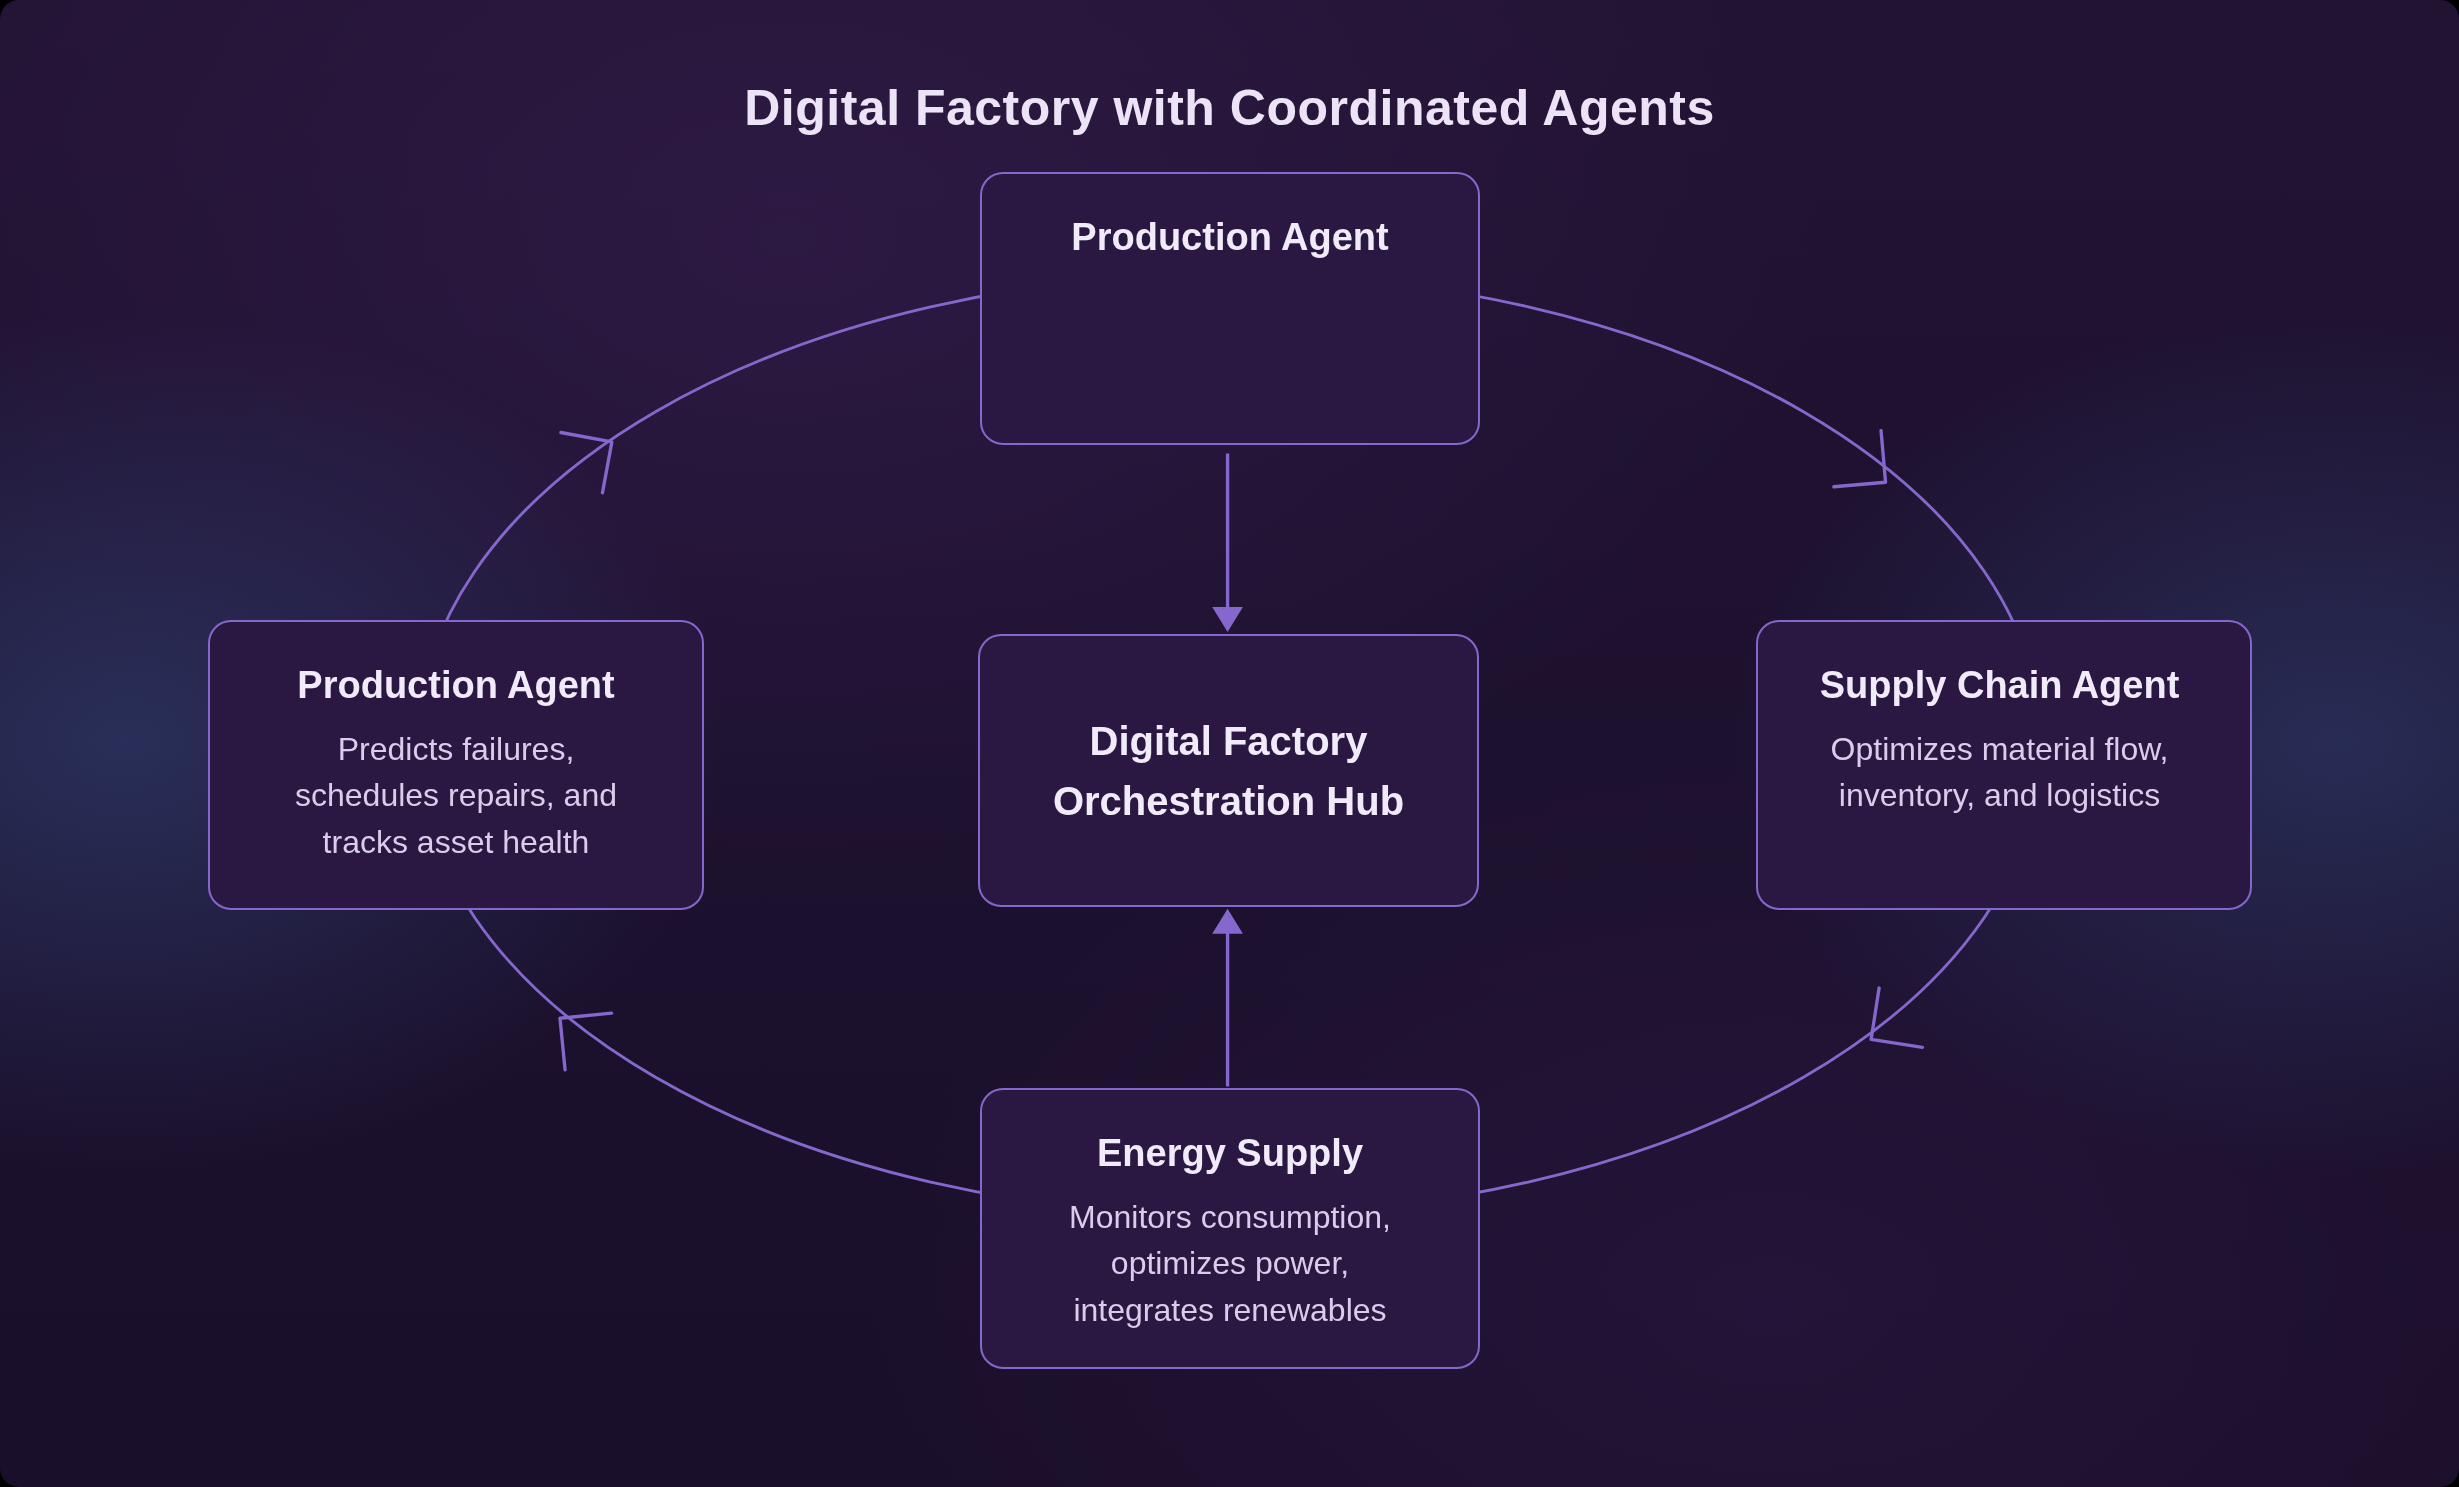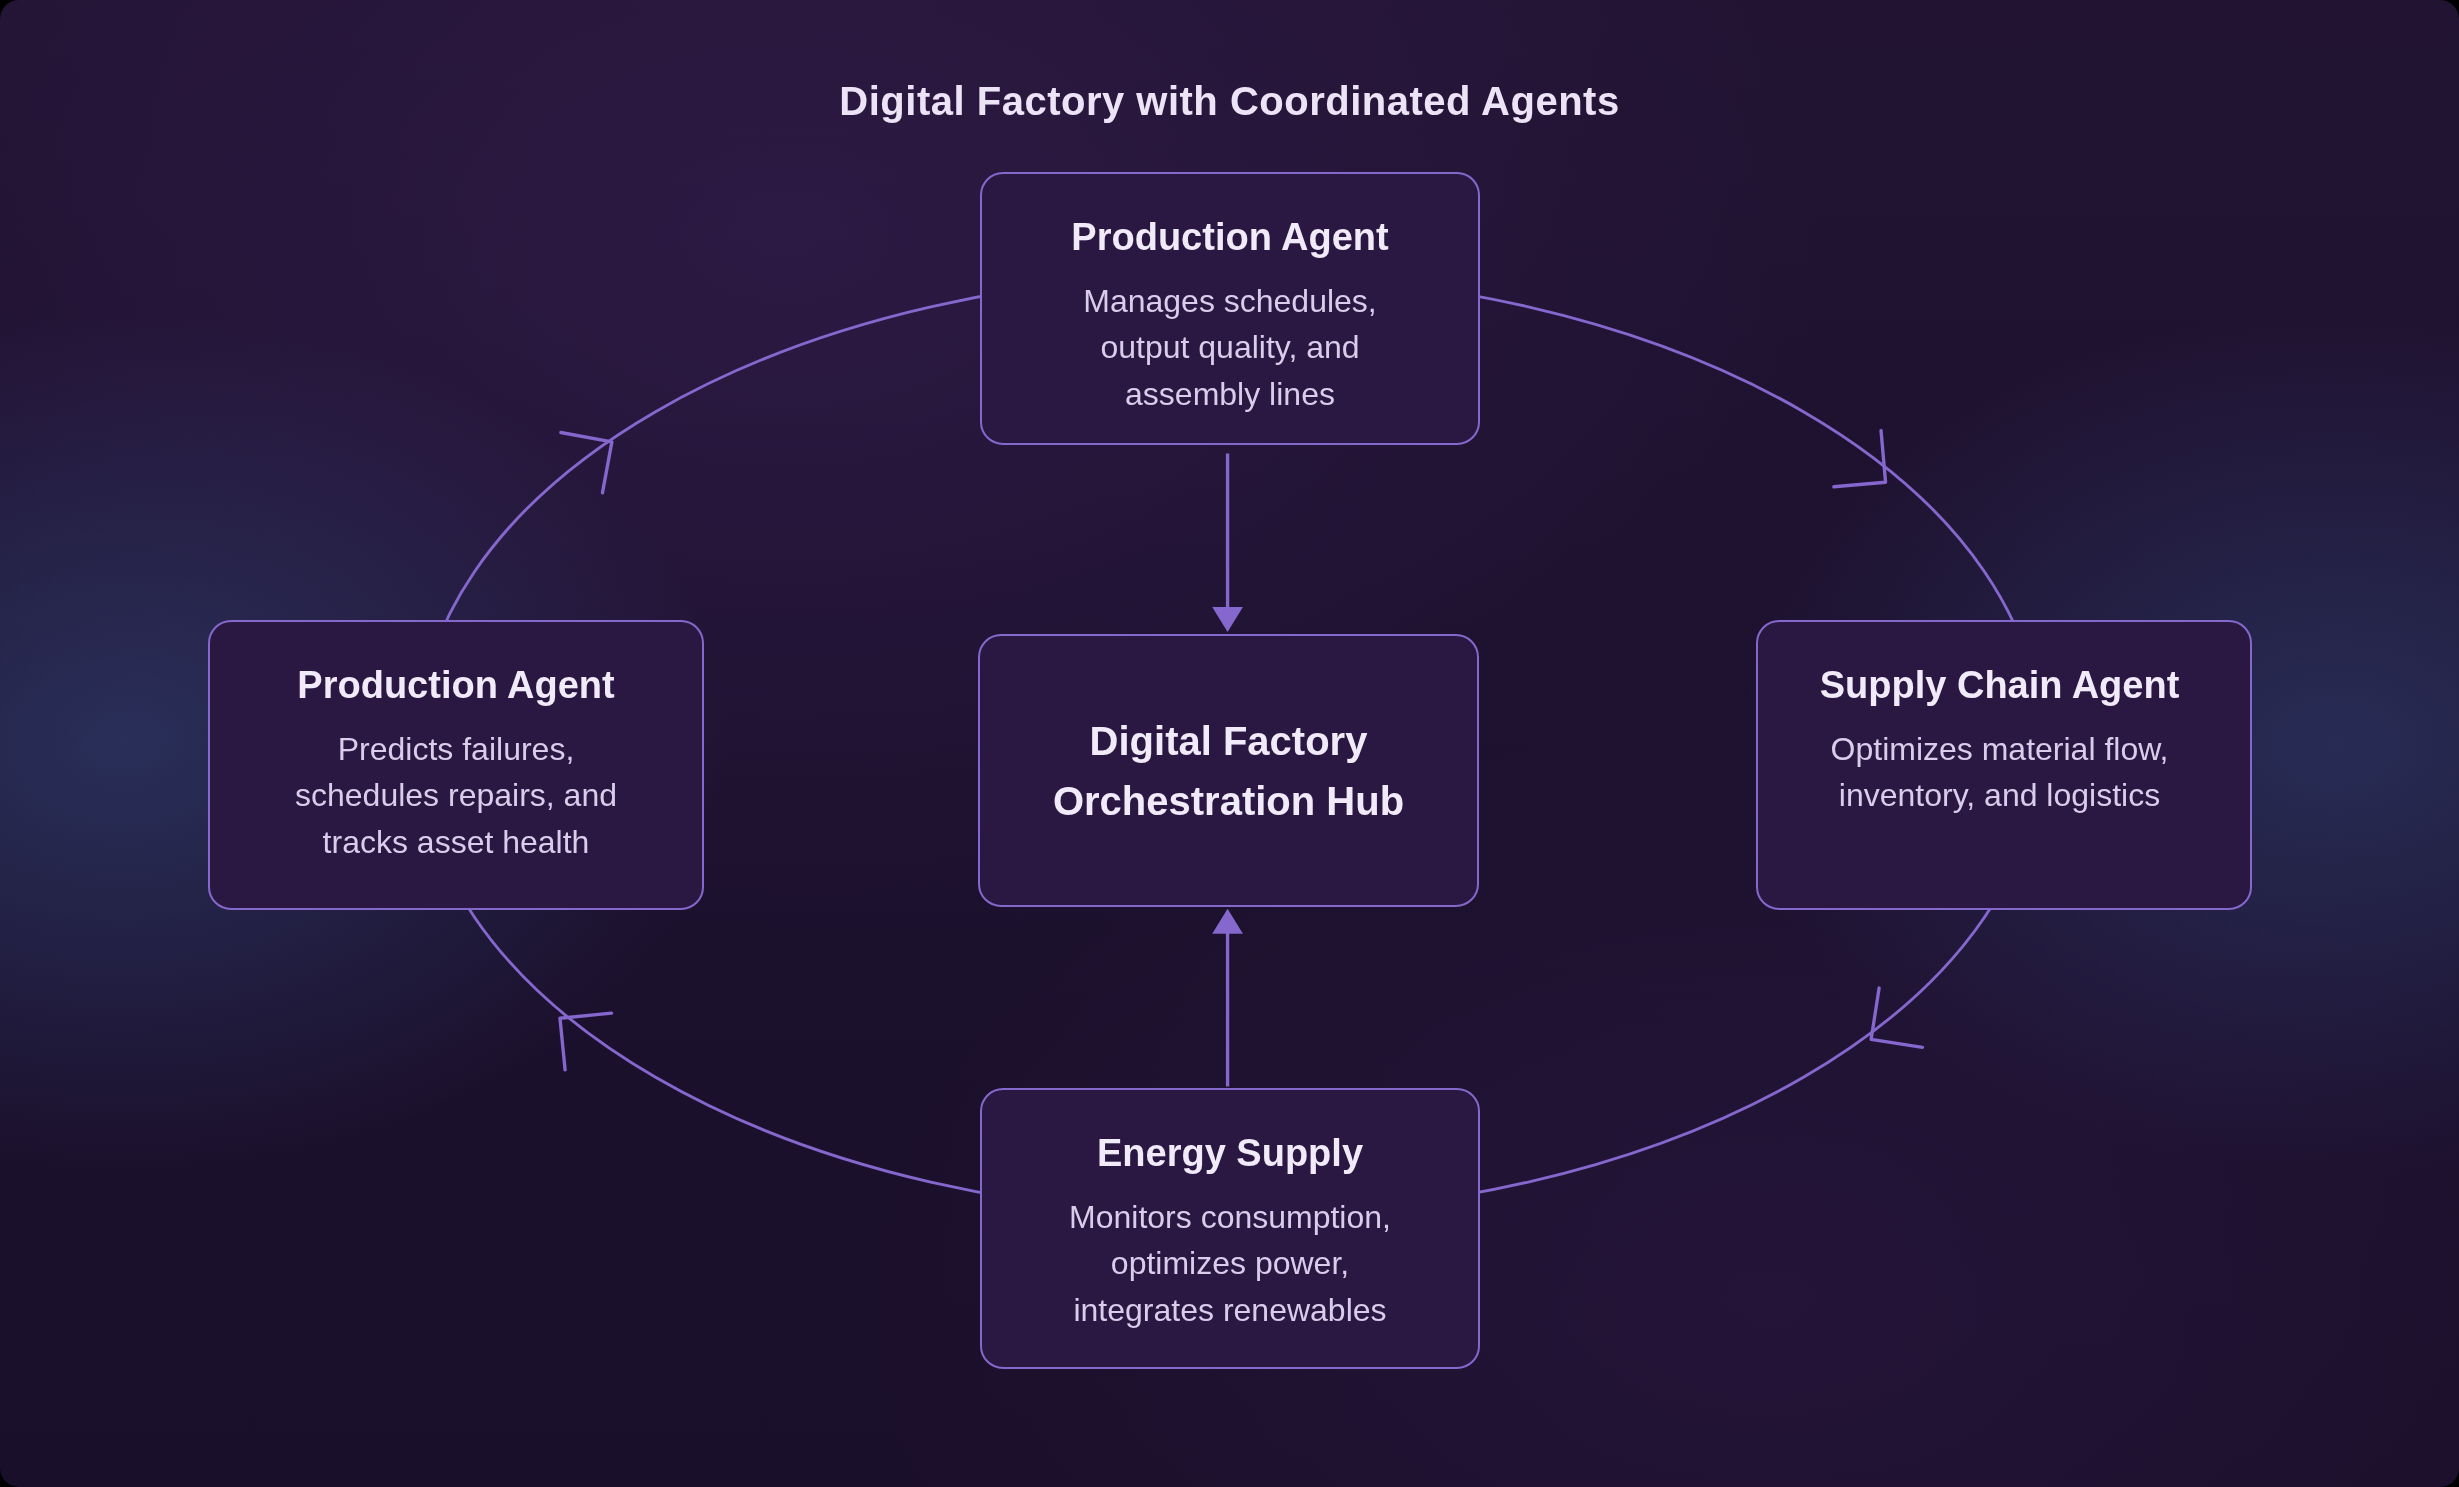--- a/index.html
+++ b/index.html
@@ -12,21 +12,21 @@
     background:
       radial-gradient(865px 615px at 5% 50%, rgba(58,88,148,0.42), rgba(58,88,148,0) 70%),
       radial-gradient(865px 615px at 95% 50%, rgba(58,88,148,0.38), rgba(58,88,148,0) 70%),
       radial-gradient(1441px 913px at 32% 16%, rgba(64,36,94,0.40), rgba(64,36,94,0) 72%),
       radial-gradient(1249px 817px at 72% 88%, rgba(56,30,84,0.32), rgba(56,30,84,0) 72%),
       linear-gradient(180deg, #221333 0%, #1c112e 55%, #1a0f2a 100%);
   }
   .title {
     position: absolute; top: 79px; left: 0; width: 100%;
     text-align: center;
-    font-size: 40px; font-weight: 700; letter-spacing: 0.5px;
+    font-size: 50px; font-weight: 700; letter-spacing: 0.5px;
     color: var(--title-text, #ece4f6);
   }
   svg.flow { position: absolute; left: 0; top: 0; z-index: 0; }
   .cycle, .chev { fill: none; stroke: var(--accent, #8567cd); }
   .cycle { stroke-width: 3; }
   .chev { stroke-width: 3.5; stroke-linejoin: round; stroke-linecap: round; }
   .conn { stroke: var(--accent, #8567cd); stroke-width: 3.5; }
   .conn-head { fill: var(--accent, #8567cd); stroke: none; }
   .node {
     position: absolute; z-index: 1; box-sizing: border-box;
@@ -79,23 +79,20 @@
     </g>
 
     <g>
       <line class="conn" x1="1278" y1="1131" x2="1278" y2="970"></line>
       <polygon class="conn-head" points="1278,946 1262,972 1294,972"></polygon>
     </g>
   </svg>
 
   <div class="node production">
     <h2>Production Agent</h2>
-    <p>Manages schedules,
-output quality, and
-assembly lines</p>
   </div>
 
   <div class="node maintenance">
     <h2>Production Agent</h2>
     <p>Predicts failures,
 schedules repairs, and
 tracks asset health</p>
   </div>
 
   <div class="node hub">

